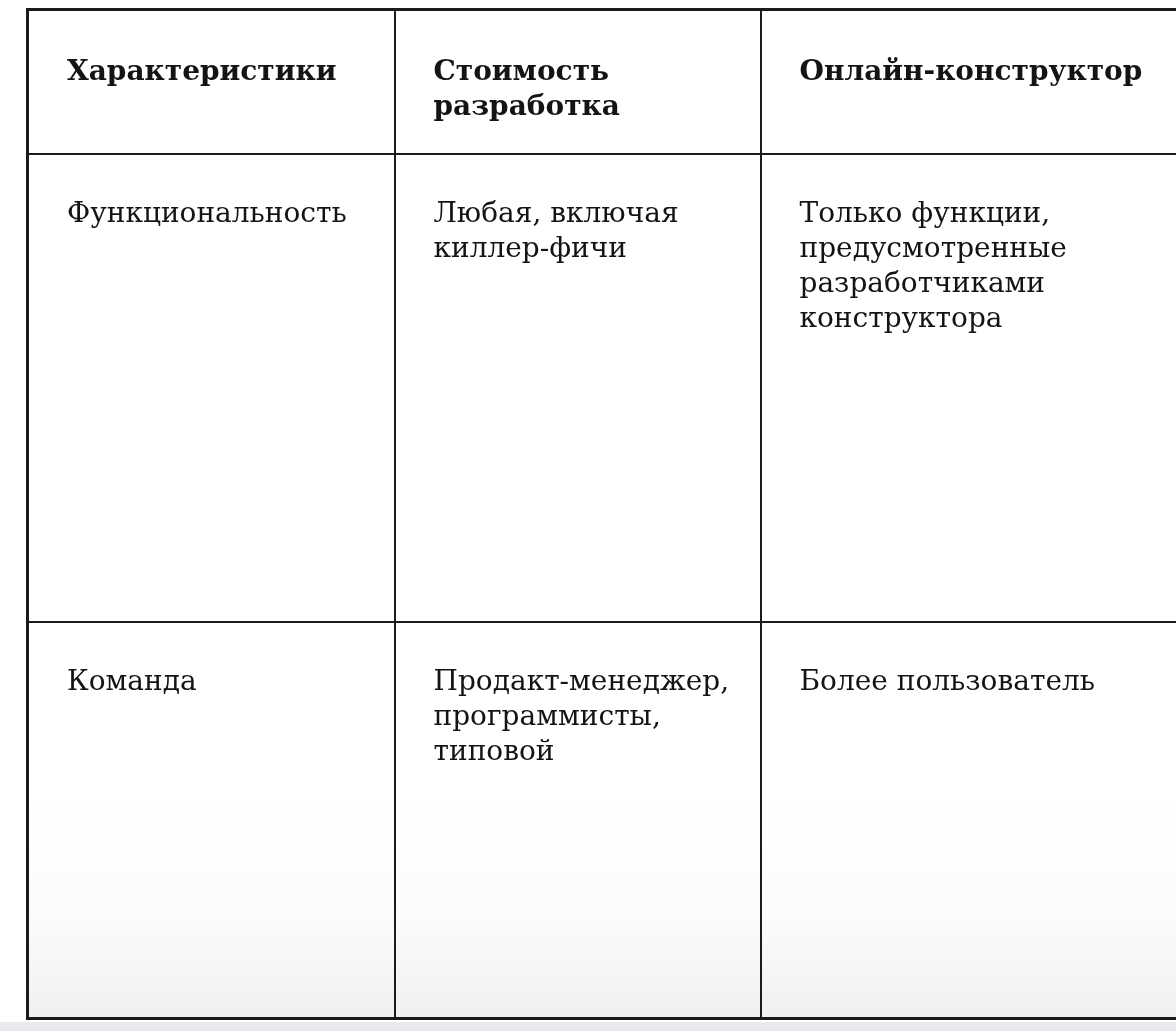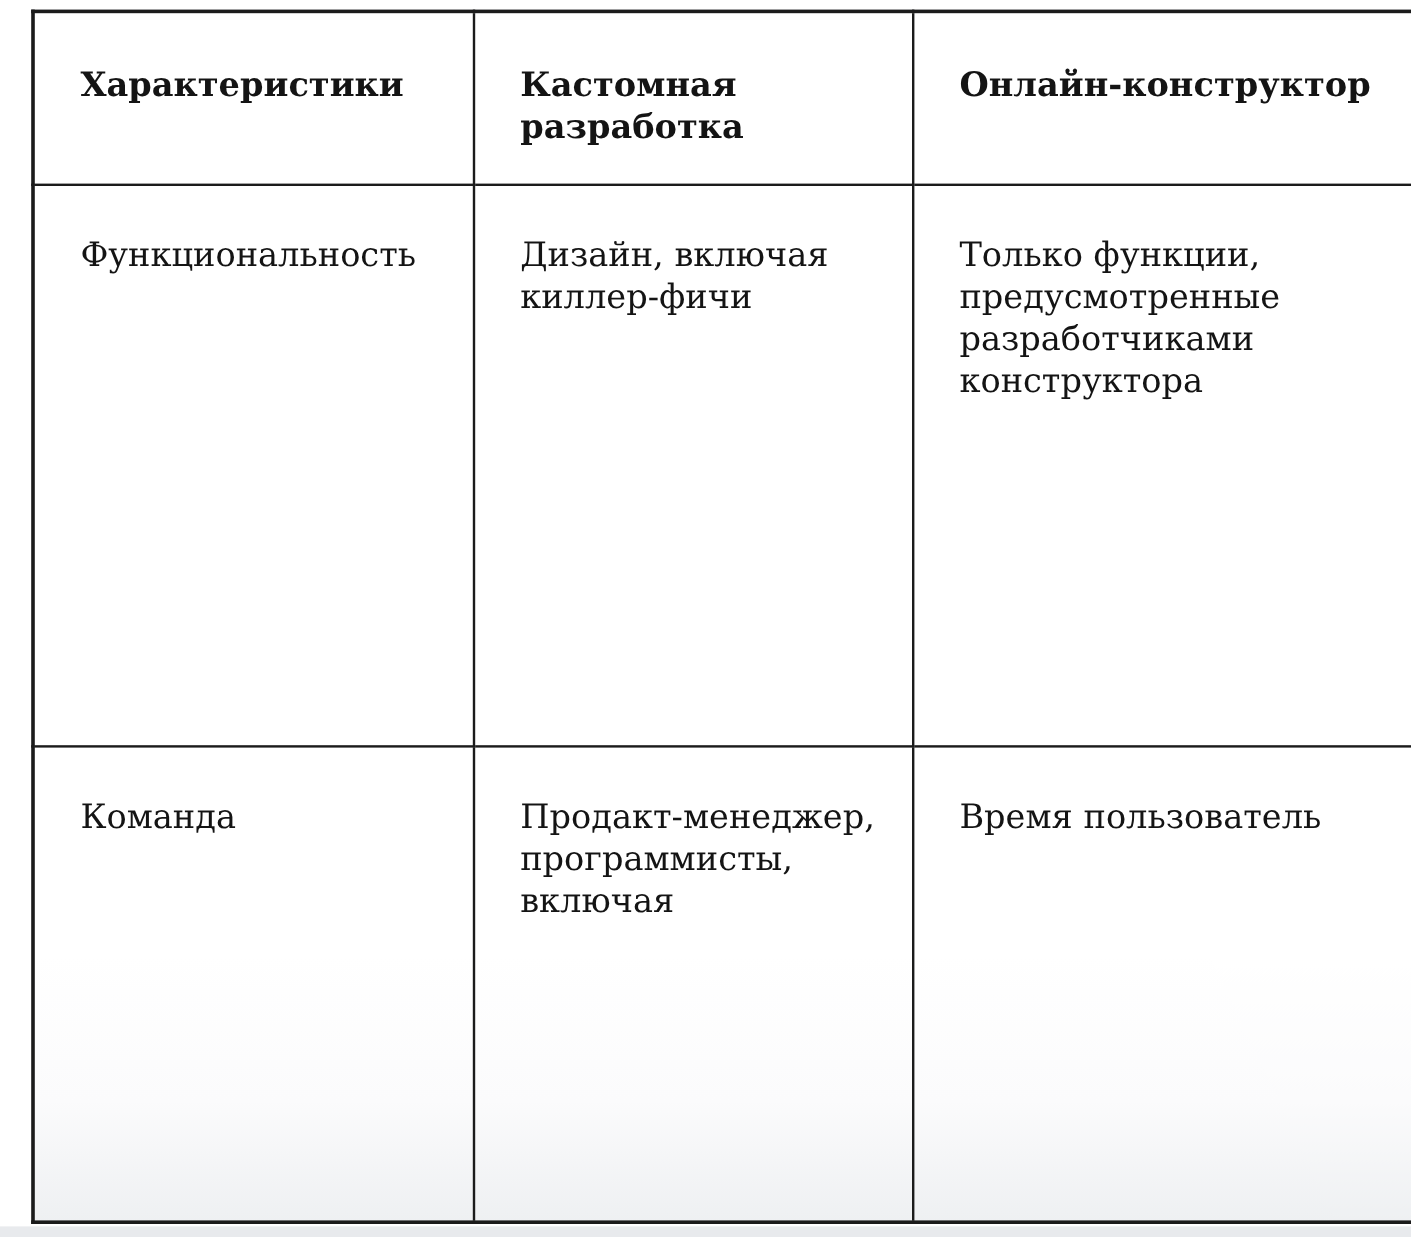--- a/index.html
+++ b/index.html
@@ -75,55 +75,55 @@
       <col class="c1">
       <col class="c2">
       <col class="c3">
     </colgroup>
     <thead>
       <tr class="r-head">
         <th>
           <span class="txt">Характеристики</span>
         </th>
         <th>
-          <span class="txt">Кастомная
+          <span class="txt">Стоимость
 разработка</span>
         </th>
         <th>
           <span class="txt">Онлайн-конструктор</span>
         </th>
       </tr>
     </thead>
     <tbody>
       <tr class="r1">
         <td>
           <span class="txt">Функциональность</span>
         </td>
         <td>
-          <span class="txt">Дизайн, включая
+          <span class="txt">Любая, включая
 киллер-фичи</span>
         </td>
         <td>
           <span class="txt">Только функции,
 предусмотренные
 разработчиками
 конструктора</span>
         </td>
       </tr>
       <tr class="r3">
         <td>
           <span class="txt">Команда</span>
         </td>
         <td>
           <span class="txt">Продакт-менеджер,
 программисты,
-включая</span>
+типовой</span>
         </td>
         <td>
-          <span class="txt">Время пользователь</span>
+          <span class="txt">Более пользователь</span>
         </td>
       </tr>
     </tbody>
   </table>
 
   <div class="bottom-strip"></div>
 
 </div>
 
 </body></html>

